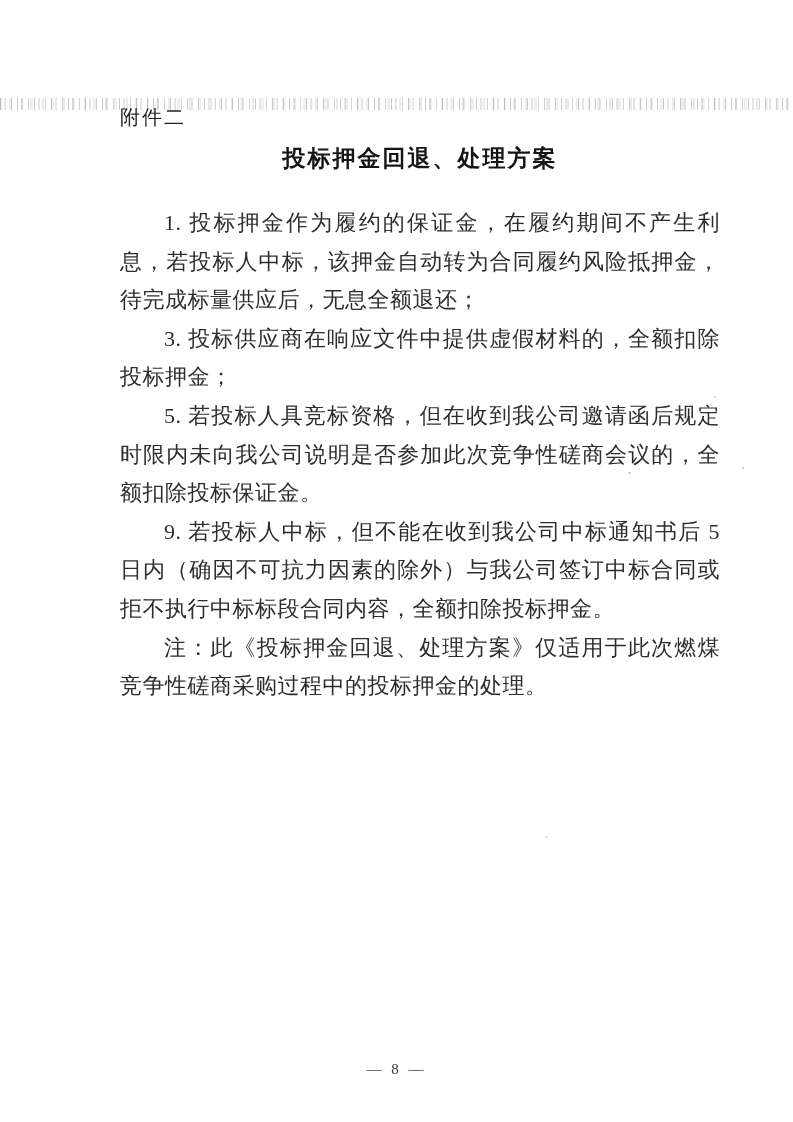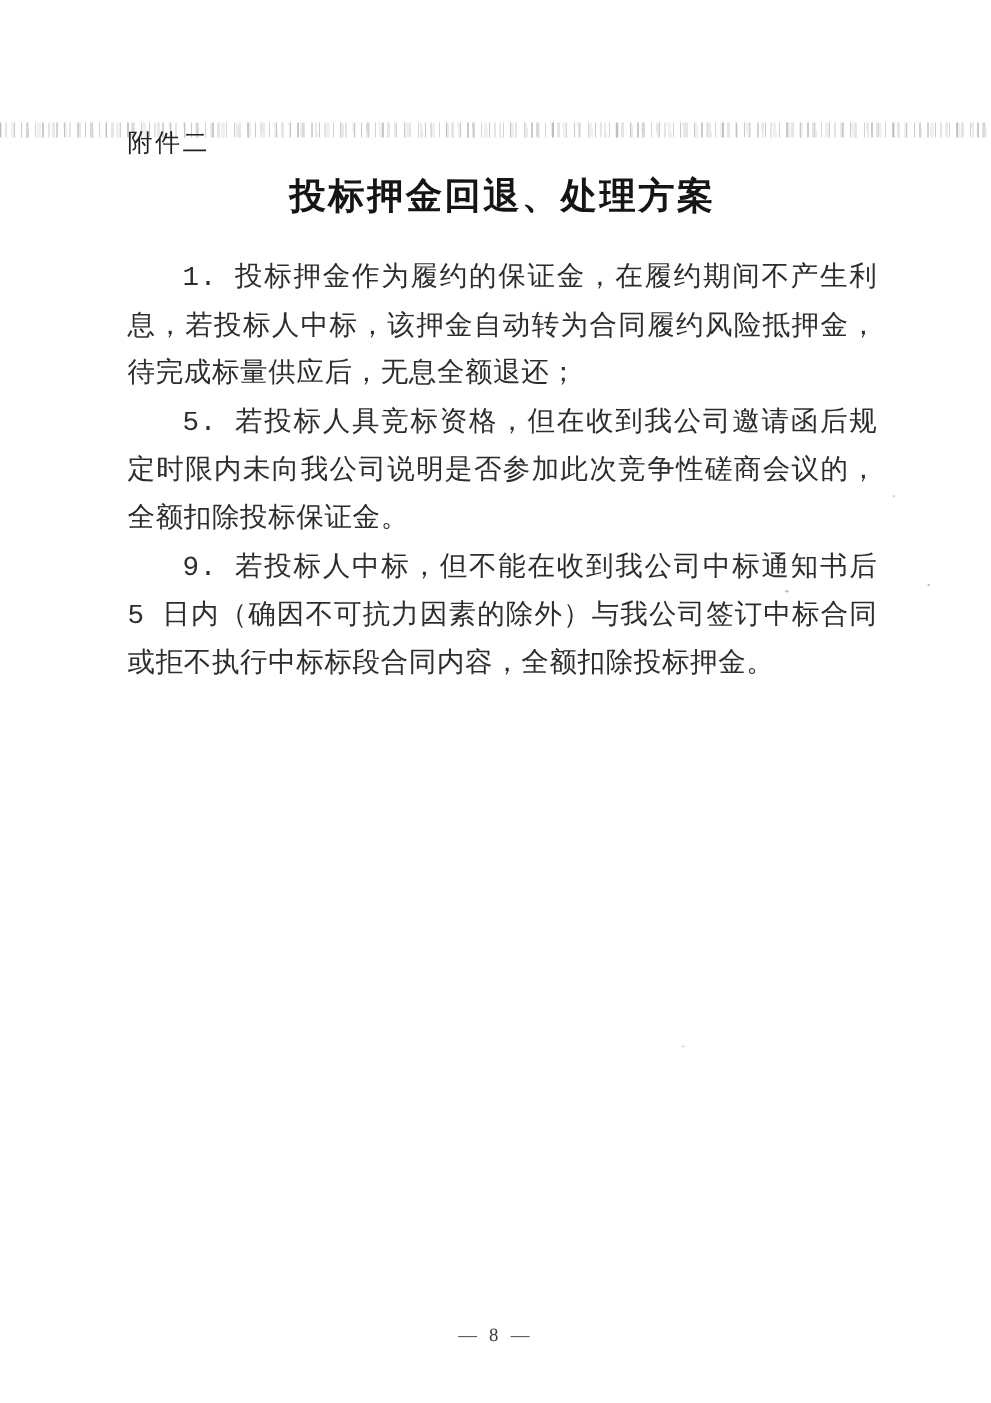--- a/index.html
+++ b/index.html
@@ -28,35 +28,34 @@
         rgba(80,80,80,0.20) 4px 6px, transparent 6px 11px,
         rgba(60,60,60,0.30) 11px 12px, transparent 12px 17px),
       repeating-linear-gradient(88deg,
         rgba(100,100,100,0.18) 0 2px, transparent 2px 9px,
         rgba(90,90,90,0.12) 9px 12px, transparent 12px 21px);
     filter: blur(0.5px);
     opacity: 0.75;
   }
   .content {
     position: absolute;
-    left: 102px;
+    left: 120px;
     top: 104px;
     width: 600px;
-    font-family: Liberation Mono, monospace;
   }
   .attachment-label {
     font-size: 20px;
     line-height: 26px;
     color: #1f1f1f;
     letter-spacing: 2px;
   }
   .doc-title {
     margin: 10px 0 26px 0;
     text-align: center;
-    font-size: 29px;
+    font-size: 23px;
     line-height: 38px;
     font-weight: 700;
     color: #151515;
     letter-spacing: 2px;
   }
   .para {
     margin: 0;
     font-size: 22px;
     line-height: 38.6px;
     color: #2d2d2d;
@@ -92,22 +91,24 @@
 <div class="page">
 
   <div class="noise-band"></div>
 
   <div class="content">
     <div class="attachment-label">附件二</div>
 
     <h1 class="doc-title">投标押金回退、处理方案</h1>
 
     <p class="para">1. 投标押金作为履约的保证金，在履约期间不产生利息，若投标人中标，该押金自动转为合同履约风险抵押金，待完成标量供应后，无息全额退还；</p>
+    <p class="para">3. 投标供应商在响应文件中提供虚假材料的，全额扣除投标押金；</p>
     <p class="para">5. 若投标人具竞标资格，但在收到我公司邀请函后规定时限内未向我公司说明是否参加此次竞争性磋商会议的，全额扣除投标保证金。</p>
     <p class="para">9. 若投标人中标，但不能在收到我公司中标通知书后 5 日内（确因不可抗力因素的除外）与我公司签订中标合同或拒不执行中标标段合同内容，全额扣除投标押金。</p>
+    <p class="para">注：此《投标押金回退、处理方案》仅适用于此次燃煤竞争性磋商采购过程中的投标押金的处理。</p>
   </div>
 
   <div class="speck s1"></div>
   <div class="speck s2"></div>
   <div class="speck s3"></div>
   <div class="speck s4"></div>
 
   <div class="page-number">— 8 —</div>
 
 </div>

